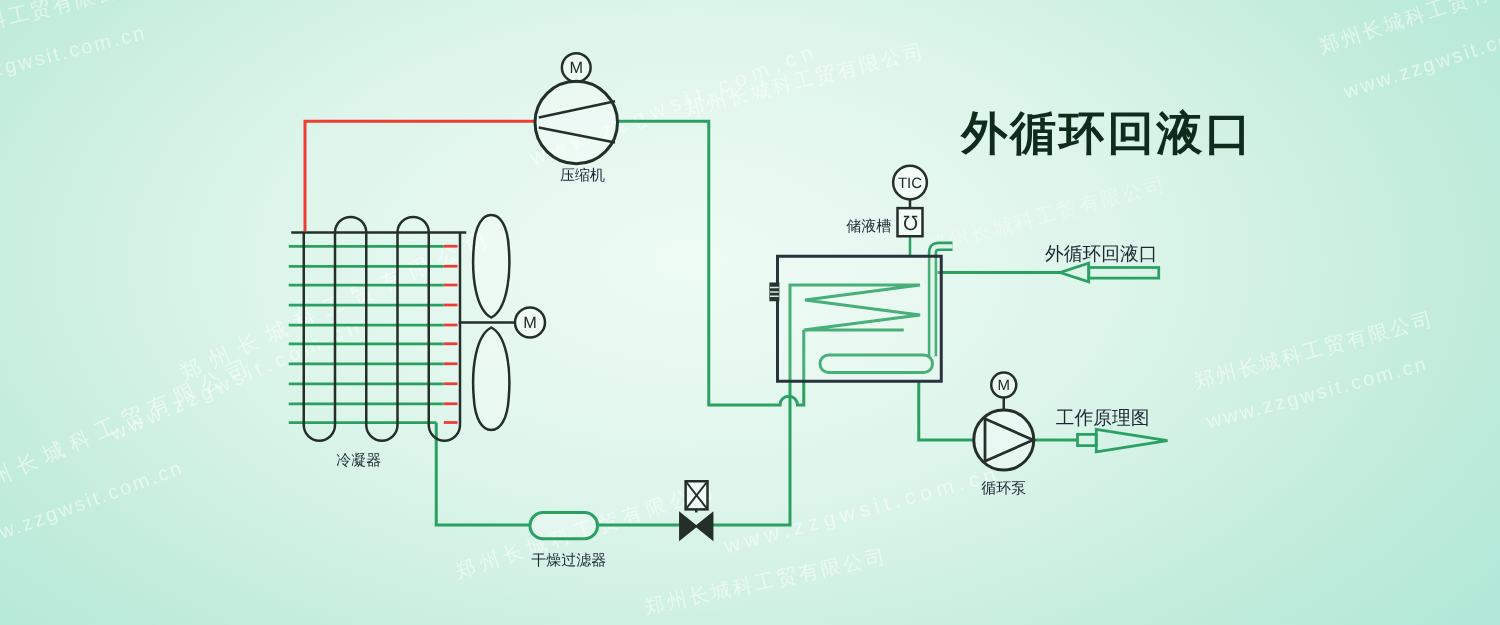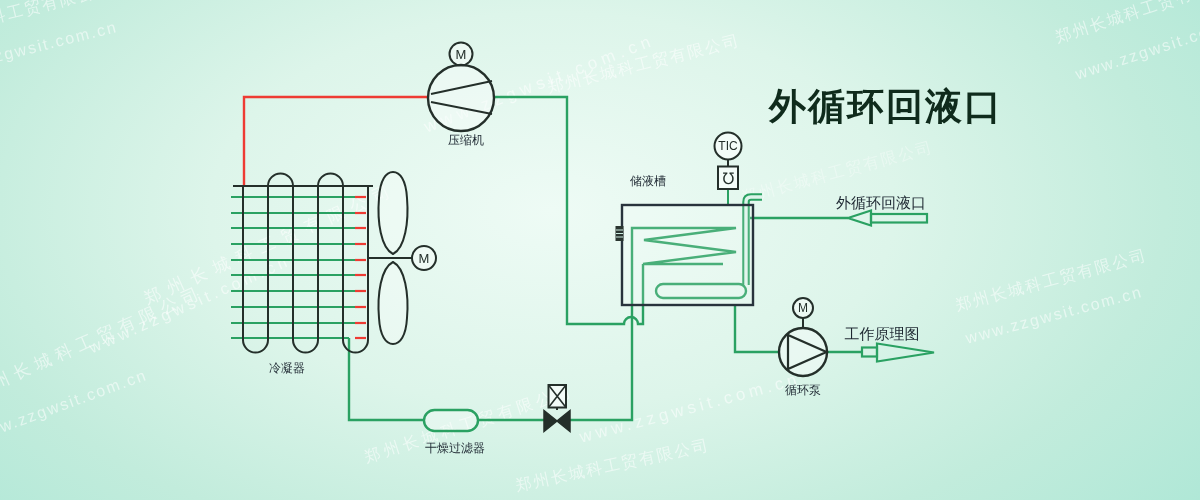--- a/index.html
+++ b/index.html
@@ -174,21 +174,21 @@
       <line x1="803" y1="318" x2="803" y2="328" stroke-width="2"></line>
       <circle cx="803" cy="352" r="24" stroke-width="2.4" fill="rgba(245,252,249,0.5)"></circle>
       <path d="M788,335 L788,369 L826.5,352 Z" stroke-width="2.2"></path>
     </g>
   </svg>
 
   <div id="title" style="left:886px;top:82px;">外循环回液口</div>
 
   <div class="lbl" style="left:466px;top:132px;">压缩机</div>
   <div class="lbl" style="left:287px;top:360px;font-family:Liberation Serif, serif;">冷凝器</div>
-  <div class="lbl" style="left:648px;top:173px;font-family:Liberation Serif, serif;">储液槽</div>
+  <div class="lbl" style="left:695px;top:173px;font-family:Liberation Serif, serif;">储液槽</div>
   <div class="lbl" style="left:455px;top:440px;">干燥过滤器</div>
   <div class="lbl" style="left:803px;top:382px;">循环泵</div>
   <div class="lbl small" style="left:881px;top:194px;">外循环回液口</div>
   <div class="lbl small" style="left:882px;top:325px;">工作原理图</div>
 
   <div class="sym" style="left:461px;top:54px;font-size:13px;">M</div>
   <div class="sym" style="left:424px;top:258px;font-size:13px;">M</div>
   <div class="sym" style="left:803px;top:308px;font-size:12px;">M</div>
   <div class="sym" style="left:728px;top:146px;font-size:12px;">TIC</div>
   <div class="sym" style="left:728px;top:178px;font-size:16px;">℧</div>

